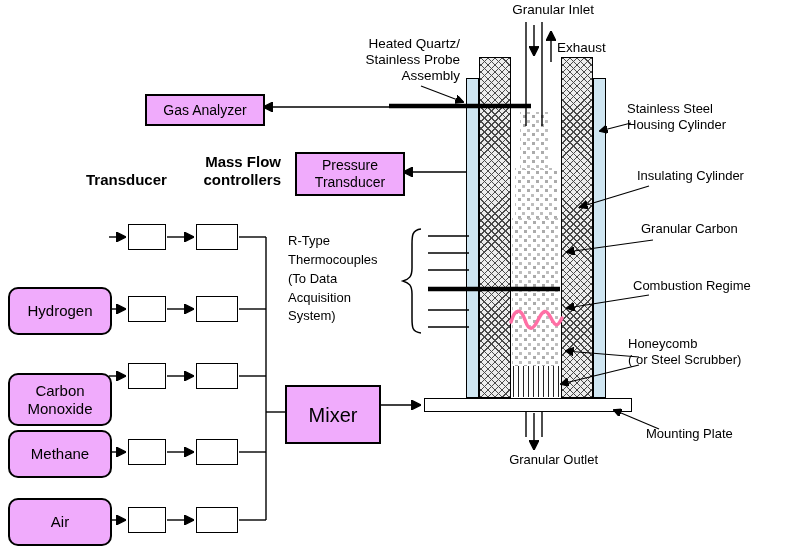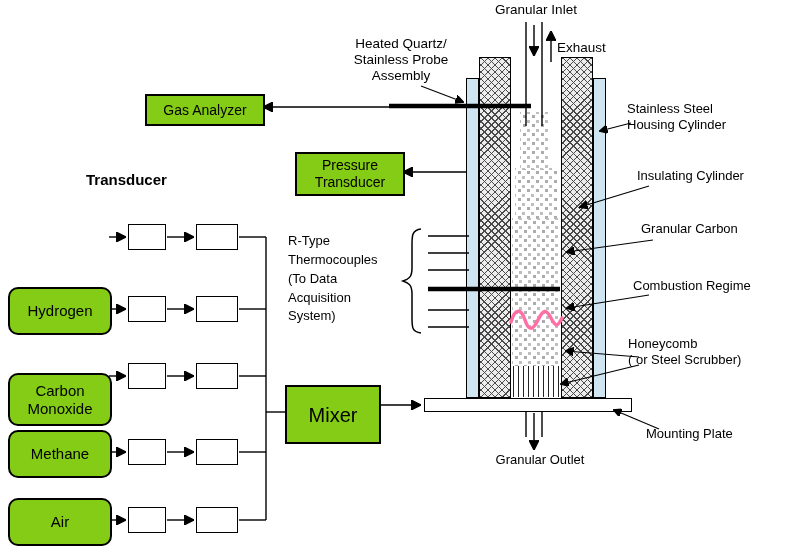--- a/index.html
+++ b/index.html
@@ -1,22 +1,22 @@
 <!DOCTYPE html>
 <html style="--c-housing-fill: #cfe6f2; --c-combustion-wave: #ff6fa5; --c-granular-dots: #ababab; --c-line: #000000;"><head>
 <meta charset="utf-8">
 <style>
   html,body{margin:0;padding:0;background:#fff;}
   .canvas{position:relative;width:788px;height:552px;background:#fff;
           font-family:"Liberation Sans",sans-serif;color:#000;overflow:hidden;}
   .lbl{position:absolute;font-size:13px;line-height:1.25;z-index:20;}
   .pre{white-space:pre-line;}
-  .ctr{text-align:center;}
+  .ctr{text-align:right;}
   .hdr{position:absolute;font-weight:bold;font-size:15px;line-height:1.2;z-index:20;}
-  .box{position:absolute;background:#84cc16;border:2px solid #000;display:flex;
+  .box{position:absolute;background:#f0abfc;border:2px solid #000;display:flex;
        align-items:center;justify-content:center;text-align:center;
        z-index:15;font-size:14px;line-height:1.2;}
   .src{border-radius:10px;font-size:15px;}
   .sm{position:absolute;background:#fff;border:1.6px solid #000;width:38px;height:26px;z-index:15;box-sizing:border-box;}
   .wall-blue{position:absolute;background:var(--c-housing-fill,#cfe6f2);border:1px solid #000;z-index:5;box-sizing:border-box;}
   .wall-hatch{position:absolute;background-color:#ededed;border:1px solid #000;z-index:6;box-sizing:border-box;
       background-image:repeating-linear-gradient(45deg,#4a4a4a 0 1px,transparent 1px 5px),
                        repeating-linear-gradient(135deg,#4a4a4a 0 1px,transparent 1px 5px);}
   .dots{position:absolute;z-index:7;
       background-image:radial-gradient(var(--c-granular-dots,#ababab) 1.7px,transparent 1.9px),
@@ -142,20 +142,22 @@
   <div class="sm" style="left:196px;top:439px;width:42px"></div>
   <div class="sm" style="left:196px;top:507px;width:42px"></div>
 
   <div class="lbl ctr" style="left:478px;top:2px;width:116px;font-size:13.5px">Granular Inlet</div>
   <div class="lbl" style="left:557px;top:40px;font-size:13.5px">Exhaust</div>
   <div class="lbl pre ctr" style="left:342px;top:36px;width:118px;font-size:13.5px;line-height:1.2">Heated Quartz/
 Stainless Probe
 Assembly</div>
 
   <div class="hdr" style="left:86px;top:171px">Transducer</div>
+  <div class="hdr pre ctr" style="left:181px;top:153px;width:100px">Mass Flow
+controllers</div>
 
   <div class="lbl pre" style="left:288px;top:232px;width:110px;line-height:1.45">R-Type
 Thermocouples
 (To Data
 Acquisition
 System)</div>
 
   <div class="lbl pre" style="left:627px;top:101px;width:130px">Stainless Steel
 Housing Cylinder</div>
   <div class="lbl" style="left:637px;top:168px">Insulating Cylinder</div>

